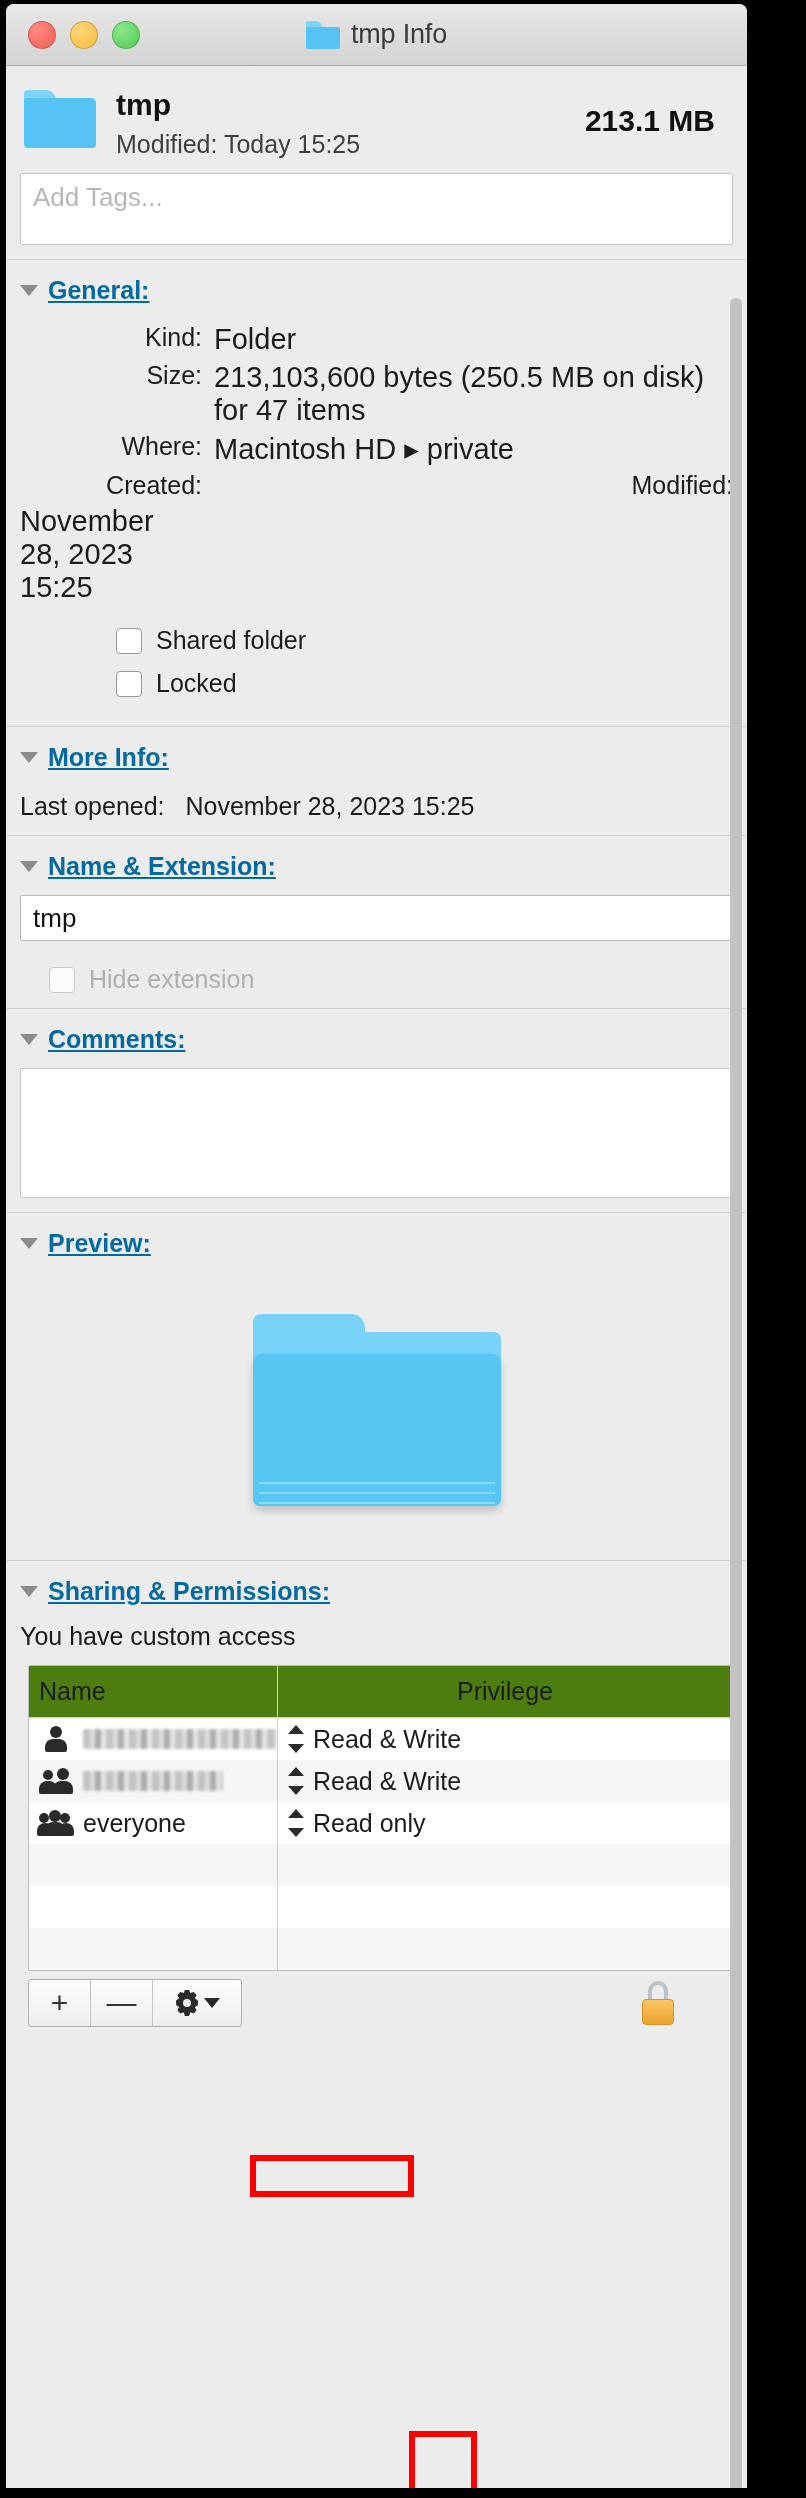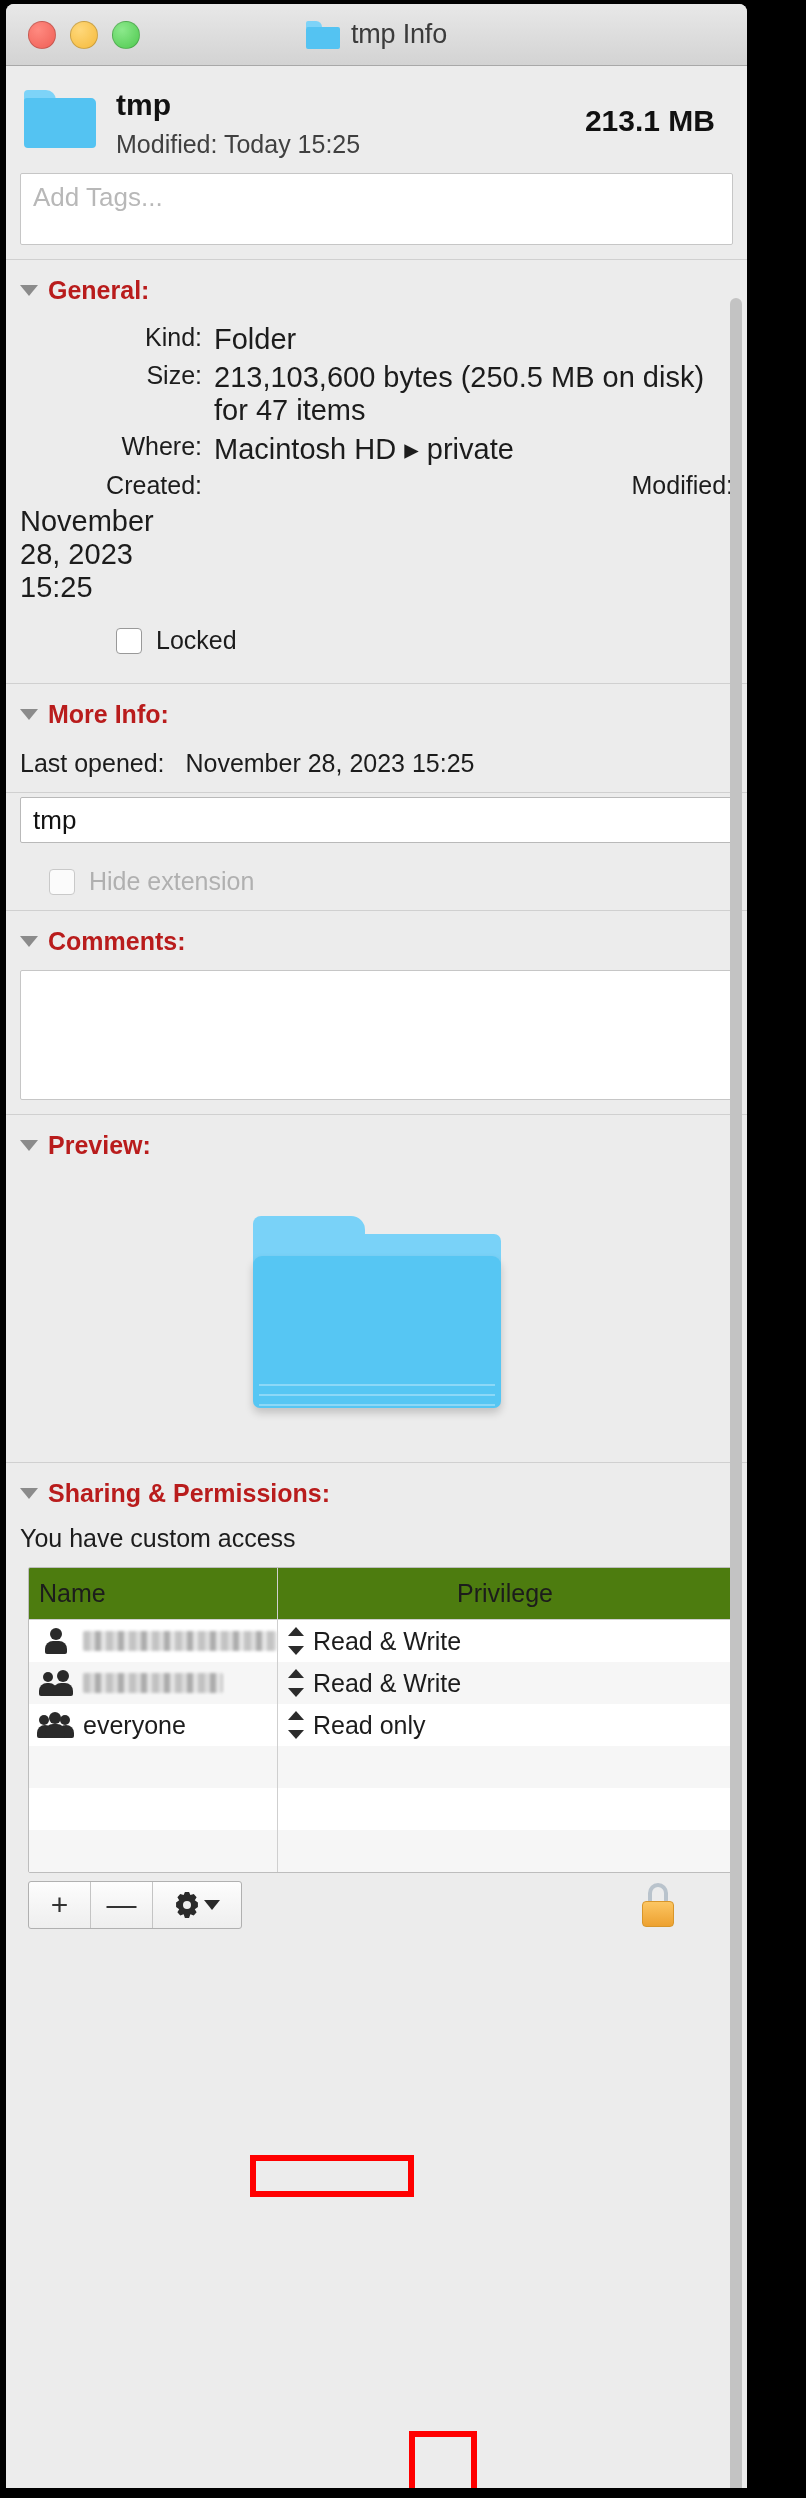--- a/index.html
+++ b/index.html
@@ -158,21 +158,22 @@
   .tri {
     width: 0; height: 0;
     border-left: 9px solid transparent;
     border-right: 9px solid transparent;
     border-top: 11px solid #8b8b8b;
     flex: 0 0 auto;
   }
   .section-title {
     font-size: 25px;
     font-weight: bold;
-    color: #b91c1c;
+    color: #0369a1;
+    text-decoration: underline;
   }
 
   
   .kv {
     display: grid;
     grid-template-columns: 182px 1fr;
     column-gap: 12px;
     row-gap: 5px;
     padding: 8px 14px 6px 14px;
   }
@@ -469,38 +470,46 @@
       <div class="k">Where:</div>
       <div class="v">Macintosh HD ▸ private</div>
       <div class="k">Created:</div>
       <div class="k">Modified:</div>
       <div class="v">November 28, 2023 15:25</div>
     </div>
 
     <div class="checks">
       <div class="chk-row">
         <span class="chk"></span>
+        <span class="chk-label">Shared folder</span>
+      </div>
+      <div class="chk-row">
+        <span class="chk"></span>
         <span class="chk-label">Locked</span>
       </div>
     </div>
 
     <div class="sep"></div>
 
     <div class="section-head">
       <span class="tri"></span>
       <span class="section-title">More Info:</span>
     </div>
     <div class="line-row">
       <span>Last opened:</span>
       <span>&nbsp;</span>
       <span>November 28, 2023 15:25</span>
     </div>
 
     <div class="sep"></div>
 
+    <div class="section-head">
+      <span class="tri"></span>
+      <span class="section-title">Name &amp; Extension:</span>
+    </div>
     <div class="field-wrap">
       <div class="text-field">tmp</div>
     </div>
     <div class="hide-ext">
       <div class="chk-row" style="margin-bottom:0;">
         <span class="chk disabled"></span>
         <span class="chk-label disabled">Hide extension</span>
       </div>
     </div>
 

